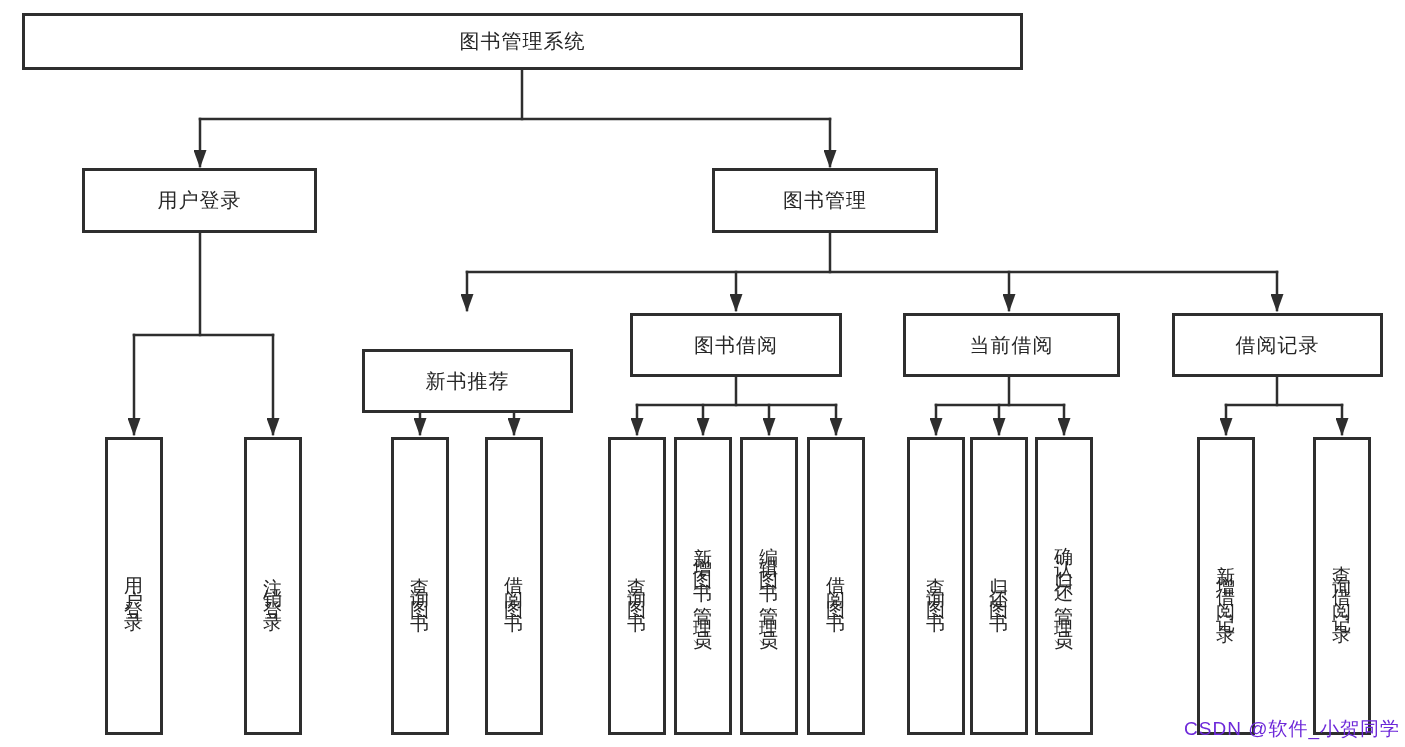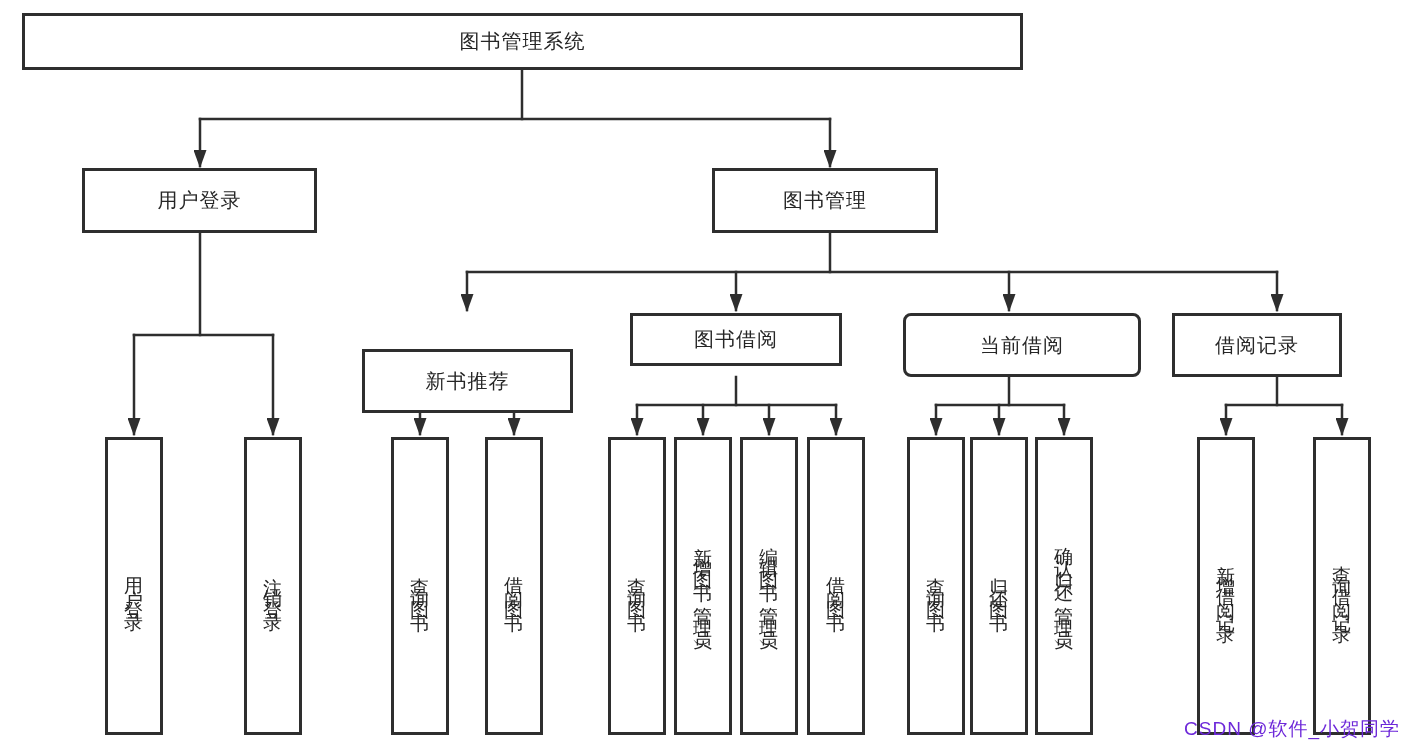--- a/index.html
+++ b/index.html
@@ -44,23 +44,23 @@
     color: #262626;
     letter-spacing: 12px;
     line-height: 1;
     white-space: nowrap;
   }
   
   .n-root   { left: 22px;  top: 13px;  width: 1001px; height: 57px; }
   .n-login  { left: 82px;  top: 168px; width: 235px;  height: 65px; }
   .n-mgmt   { left: 712px; top: 168px; width: 226px;  height: 65px; }
   .n-rec    { left: 362px; top: 313px; width: 211px;  height: 64px; margin-top: 36px; }
-  .n-borrow { left: 630px; top: 313px; width: 212px;  height: 53px; }
-  .n-cur    { left: 903px; top: 313px; width: 238px;  height: 64px; border-radius: 8px; }
-  .n-rcd    { left: 1172px;top: 313px; width: 170px;  height: 64px; }
+  .n-borrow { left: 630px; top: 313px; width: 212px;  height: 64px; }
+  .n-cur    { left: 903px; top: 313px; width: 217px;  height: 64px; }
+  .n-rcd    { left: 1172px;top: 313px; width: 211px;  height: 64px; }
   
   .vbox { top: 437px; width: 58px; height: 298px; }
   .v-login   { left: 105px; }
   .v-logout  { left: 244px; }
   .v-query1  { left: 391px; }
   .v-borrow1 { left: 485px; }
   .v-query2  { left: 608px; }
   .v-add     { left: 674px; }
   .v-edit    { left: 740px; }
   .v-borrow2 { left: 807px; }

